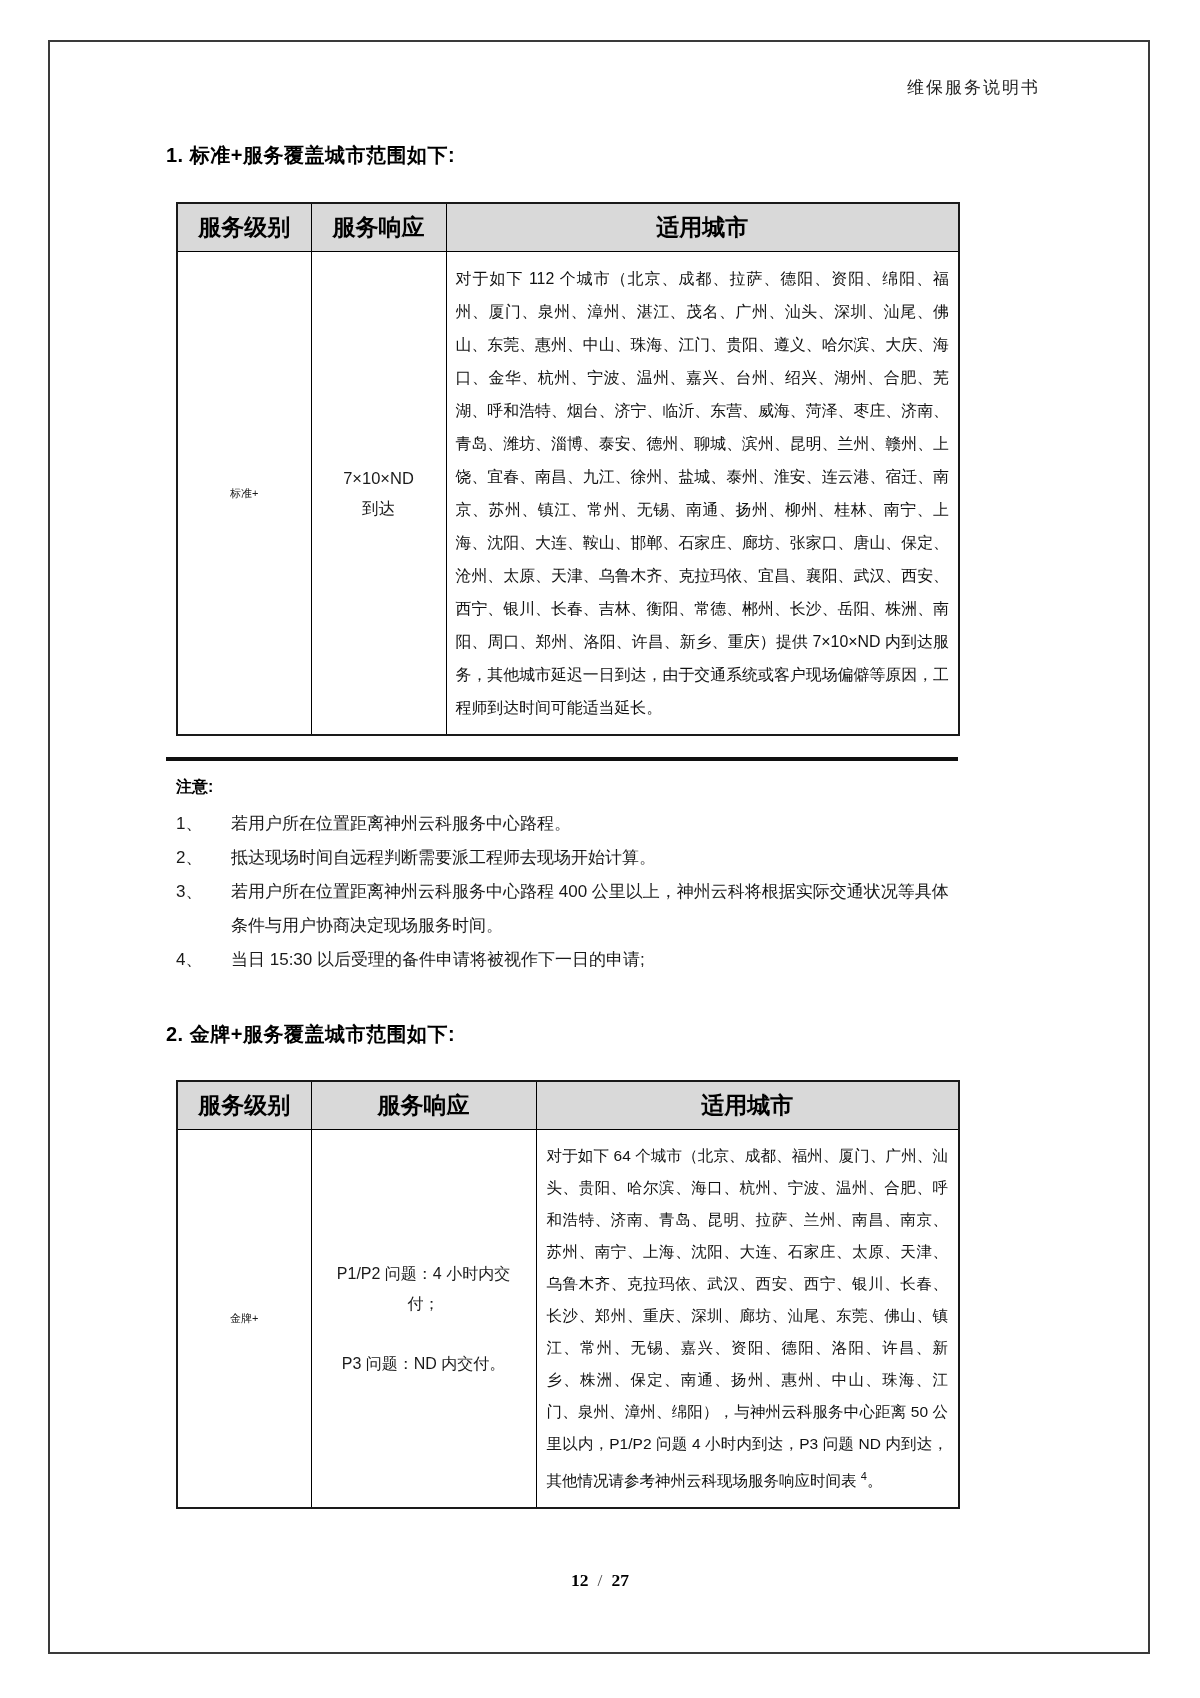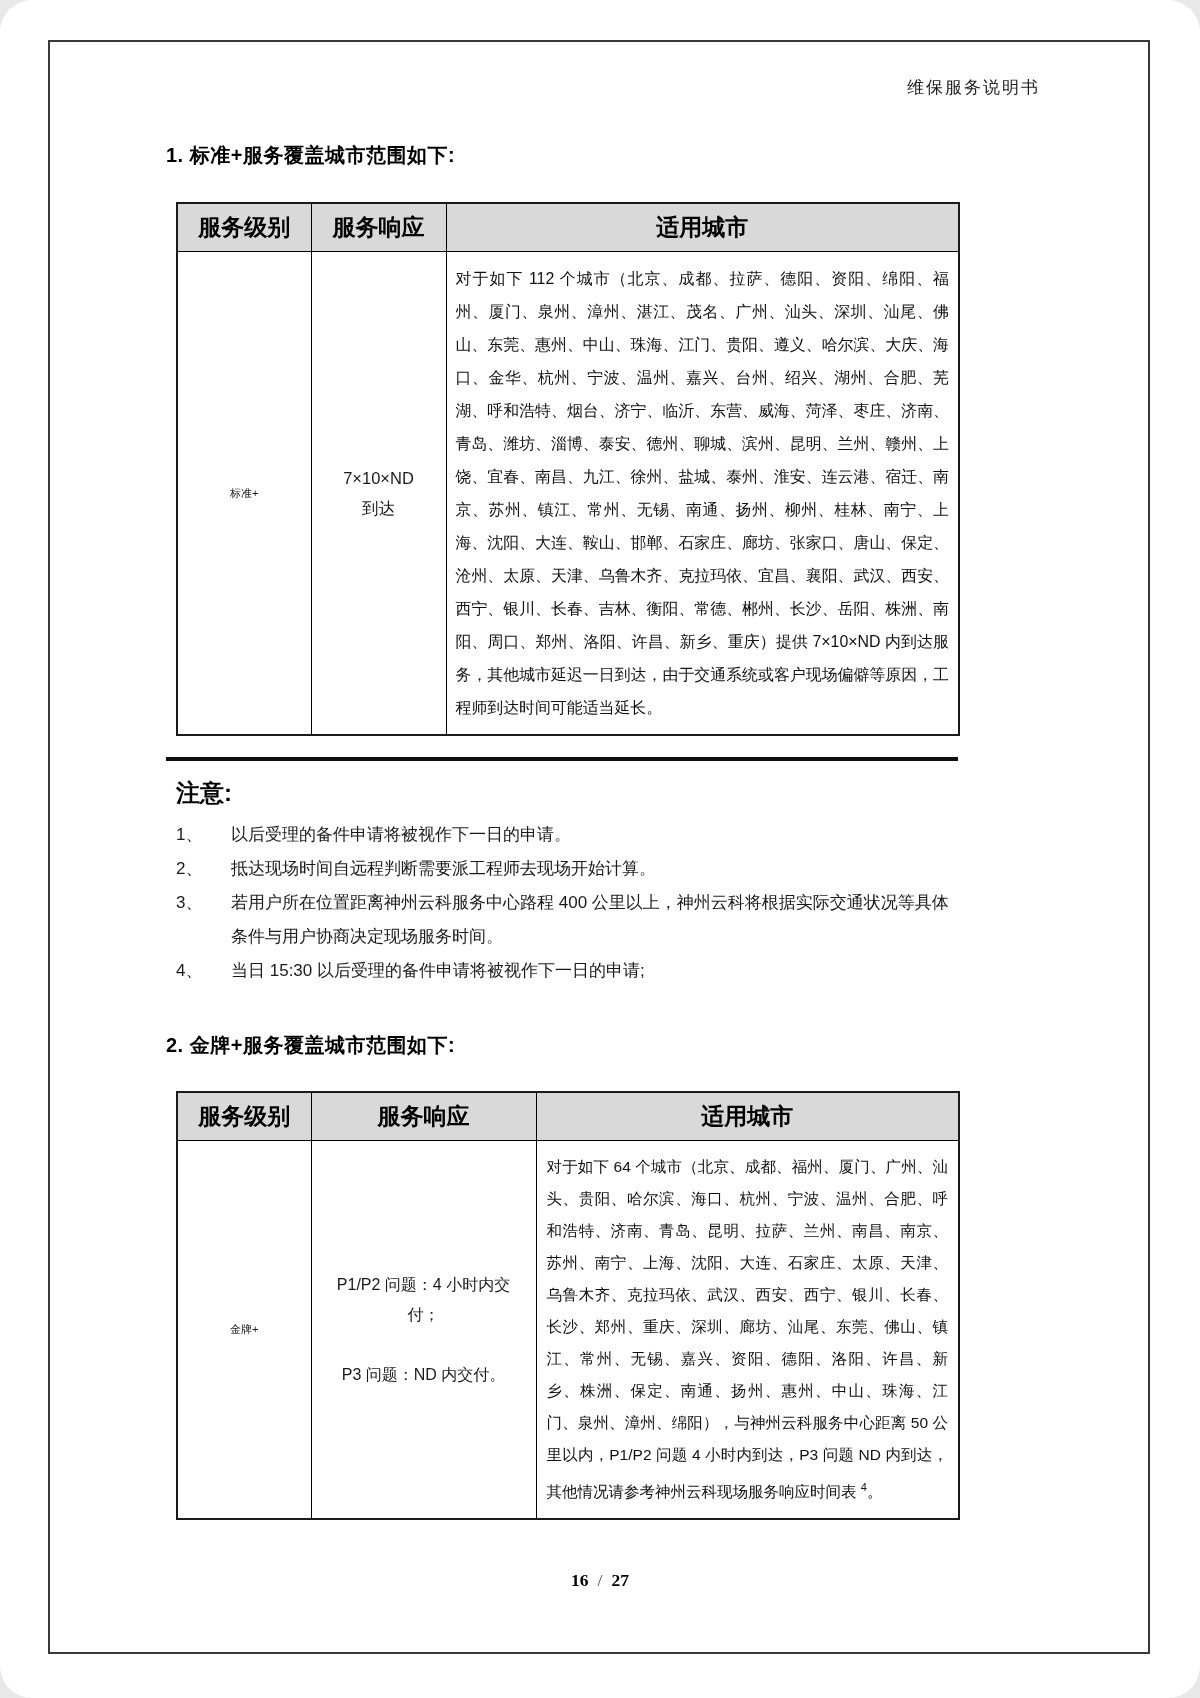--- a/index.html
+++ b/index.html
@@ -1,21 +1,20 @@
 <!DOCTYPE html>
 <html><head>
 <meta charset="utf-8">
 <style>
   html,body { margin:0; padding:0; background:#e8e8e8; }
   .page {
     position:relative; width:1200px; height:1698px; margin:0 auto;
     background:#ffffff; color:#1a1a1a;
     font-family:"Liberation Sans", sans-serif;
     overflow:hidden;
-    border-radius:32px;
   }
   .frame {
     position:absolute; left:48px; top:40px; width:1102px; height:1614px;
     border:2px solid #3a3a3a; box-sizing:border-box;
   }
   .hdr {
     position:absolute; top:76px; right:160px;
     font-family:"Liberation Serif", serif; font-size:17px; letter-spacing:2px;
     color:#222;
   }
@@ -47,21 +46,21 @@
   .t2-cities {
     font-size:15.5px; line-height:32px; text-align:justify;
     padding:10px 10px; color:#111;
   }
   .t2-cities sup { font-size:11px; }
   .cell-resp2 { text-align:center; font-size:16px; line-height:30px; padding:0 12px; }
   .cell-resp2 .p2 { margin-top:30px; }
 
   .rule { height:4px; background:#101010; margin:21px 0 0 -10px; width:792px; }
 
-  .notes-title { font-size:24px; font-weight:700; margin-top:16px; color:#000; }
+  .notes-title { font-size:16px; font-weight:700; margin-top:16px; color:#000; }
   .notes { margin-top:9px; font-size:17px; line-height:34px; }
   .note { display:flex; }
   .note .num { flex:0 0 55px; }
   .note .txt { flex:1 1 auto; }
 
   .sec2-heading { margin-top:44px; }
   .t2 { margin-top:32px; }
 
   .footer {
     position:absolute; top:1570px; left:0; width:1200px; text-align:center;
@@ -107,21 +106,21 @@
       </tbody>
     </table>
 
     <div class="rule"></div>
 
     <div class="notes-title">注意:</div>
 
     <div class="notes">
       <div class="note">
         <span class="num">1、</span>
-        <span class="txt">以后受理的备件申请将被视作下一日的申请。</span>
+        <span class="txt">若用户所在位置距离神州云科服务中心路程。</span>
       </div>
       <div class="note">
         <span class="num">2、</span>
         <span class="txt">抵达现场时间自远程判断需要派工程师去现场开始计算。</span>
       </div>
       <div class="note">
         <span class="num">3、</span>
         <span class="txt">若用户所在位置距离神州云科服务中心路程 400 公里以上，神州云科将根据实际交通状况等具体条件与用户协商决定现场服务时间。</span>
       </div>
       <div class="note">
@@ -153,15 +152,15 @@
             <div class="p2">P3 问题：ND 内交付。</div>
           </td>
           <td class="t2-cities"><span>对于如下 64 个城市（北京、成都、福州、厦门、广州、汕头、贵阳、哈尔滨、海口、杭州、宁波、温州、合肥、呼和浩特、济南、青岛、昆明、拉萨、兰州、南昌、南京、苏州、南宁、上海、沈阳、大连、石家庄、太原、天津、乌鲁木齐、克拉玛依、武汉、西安、西宁、银川、长春、长沙、郑州、重庆、深圳、廊坊、汕尾、东莞、佛山、镇江、常州、无锡、嘉兴、资阳、德阳、洛阳、许昌、新乡、株洲、保定、南通、扬州、惠州、中山、珠海、江门、泉州、漳州、绵阳），与神州云科服务中心距离 50 公里以内，P1/P2 问题 4 小时内到达，P3 问题 ND 内到达，其他情况请参考神州云科现场服务响应时间表 </span><sup>4</sup><span>。</span></td>
         </tr>
       </tbody>
     </table>
 
   </div>
 
   <div class="footer">
-    <span>16</span><span class="sep">/</span><span>27</span>
+    <span>12</span><span class="sep">/</span><span>27</span>
   </div>
 </div>
 
 </body></html>

